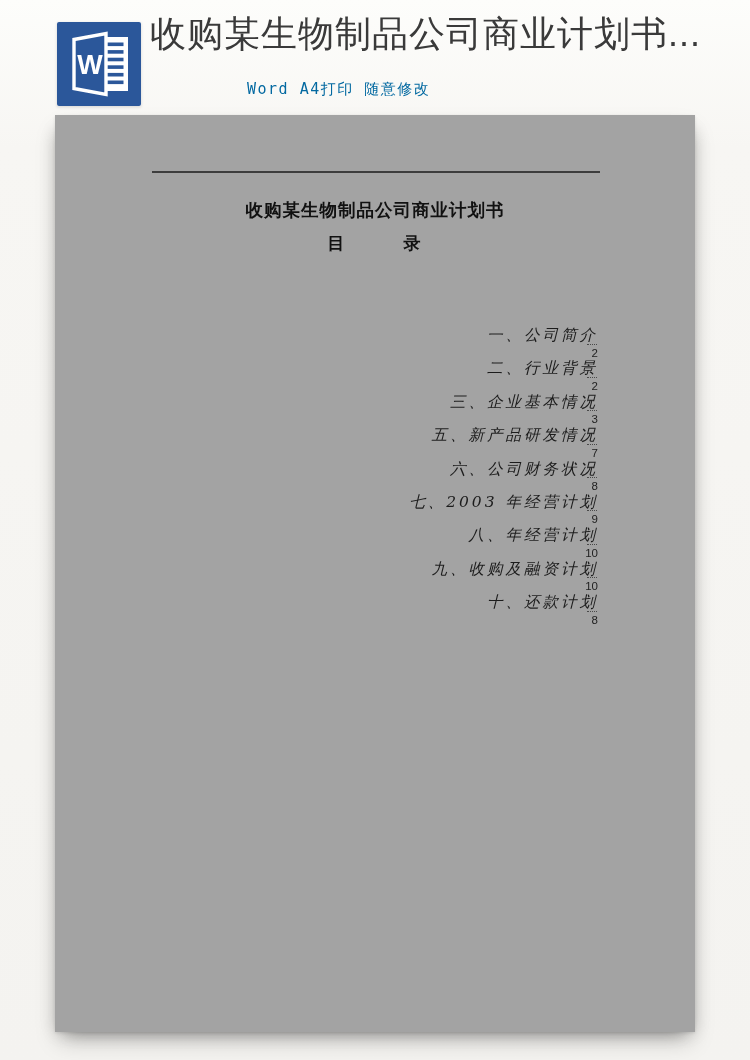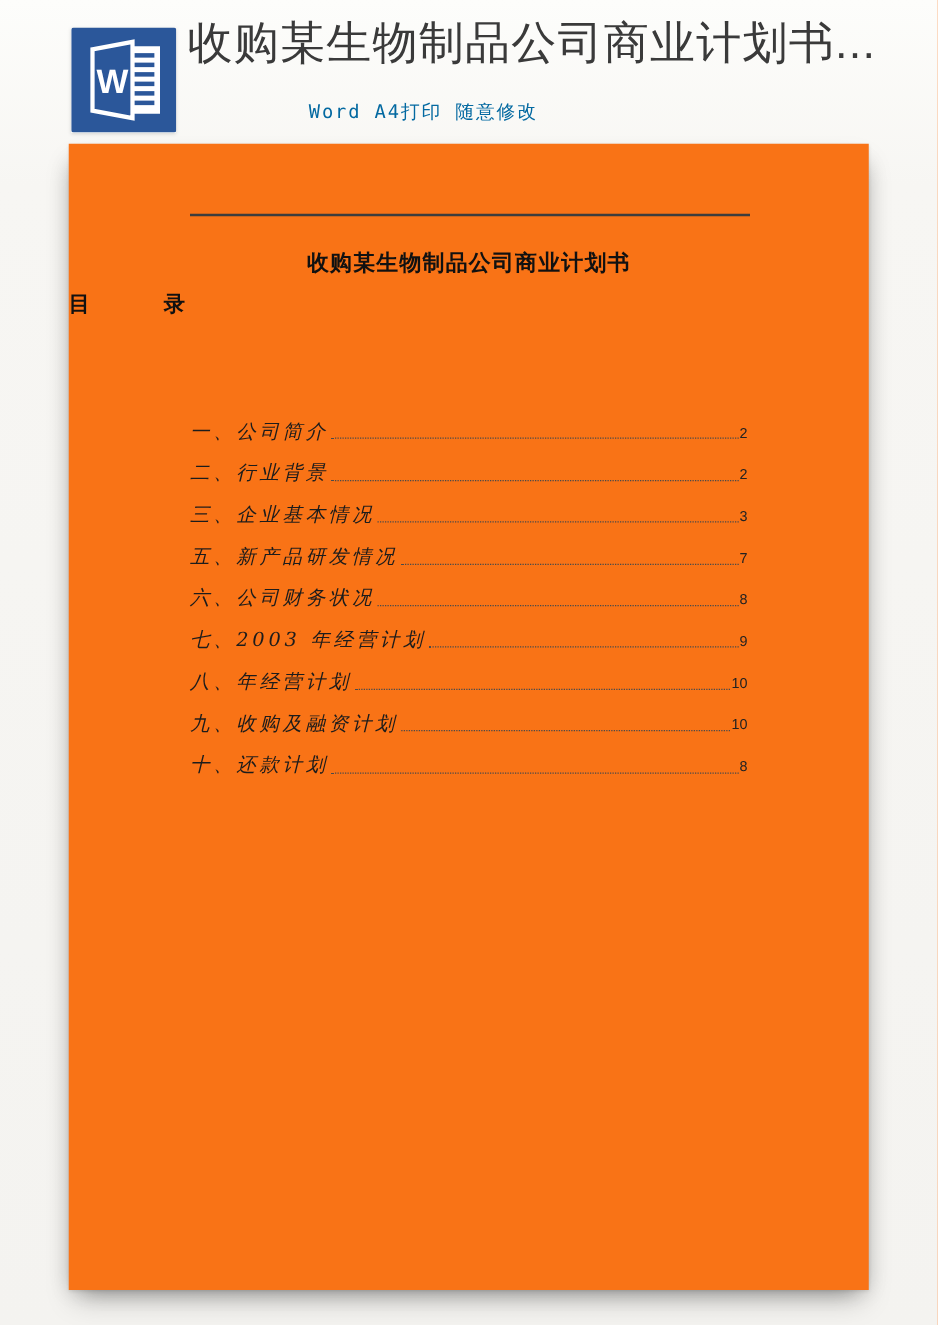--- a/index.html
+++ b/index.html
@@ -29,55 +29,56 @@
   .banner-subtitle {
     position: absolute; left: 247px; top: 80px;
     font-family: "DejaVu Sans Mono", monospace;
     font-size: 15px; color: #0369a1; letter-spacing: 1.5px;
   }
 
   
   .page {
     position: absolute; left: 55px; top: 115px;
     width: 640px; height: 917px;
-    background: #f97316;
+    background: #a3a3a3;
     box-shadow: 0 1px 3px rgba(0,0,0,0.10),
                 0 12px 22px -4px rgba(0,0,0,0.22),
                 -6px 8px 16px -8px rgba(0,0,0,0.18),
                 6px 8px 16px -8px rgba(0,0,0,0.18);
   }
   .page-rule {
     position: absolute; left: 97px; top: 56px;
     width: 448px; height: 0;
     border-top: 2px solid #3d3d3d;
   }
   .doc-title {
     position: absolute; left: 0; top: 83px; width: 100%;
     margin: 0; text-align: center;
     font-family: "Liberation Serif", "DejaVu Serif", serif;
     font-weight: bold; font-size: 17.5px; letter-spacing: 1px;
     color: #111111;
   }
   .toc-heading {
     position: absolute; left: 0; top: 117px; width: 100%;
-    margin: 0; 
+    margin: 0; text-align: center;
     font-family: "Liberation Serif", "DejaVu Serif", serif;
     font-weight: bold; font-size: 17px; letter-spacing: 2px;
     color: #111111;
   }
 
   
   .toc {
     position: absolute; left: 97px; top: 213px;
     width: 446px;
   }
   .toc-row {
     display: flex; align-items: flex-end;
     height: 33.4px; box-sizing: border-box;
     padding-bottom: 8px;
+    flex-direction: column;
   }
   .toc-label {
     font-family: "DejaVu Serif", "Liberation Serif", serif;
     font-style: italic;
     font-size: 15.5px; letter-spacing: 3px;
     color: #1c1c1c; white-space: nowrap;
     line-height: 1;
   }
   .toc-leader {
     flex: 1 1 auto;

